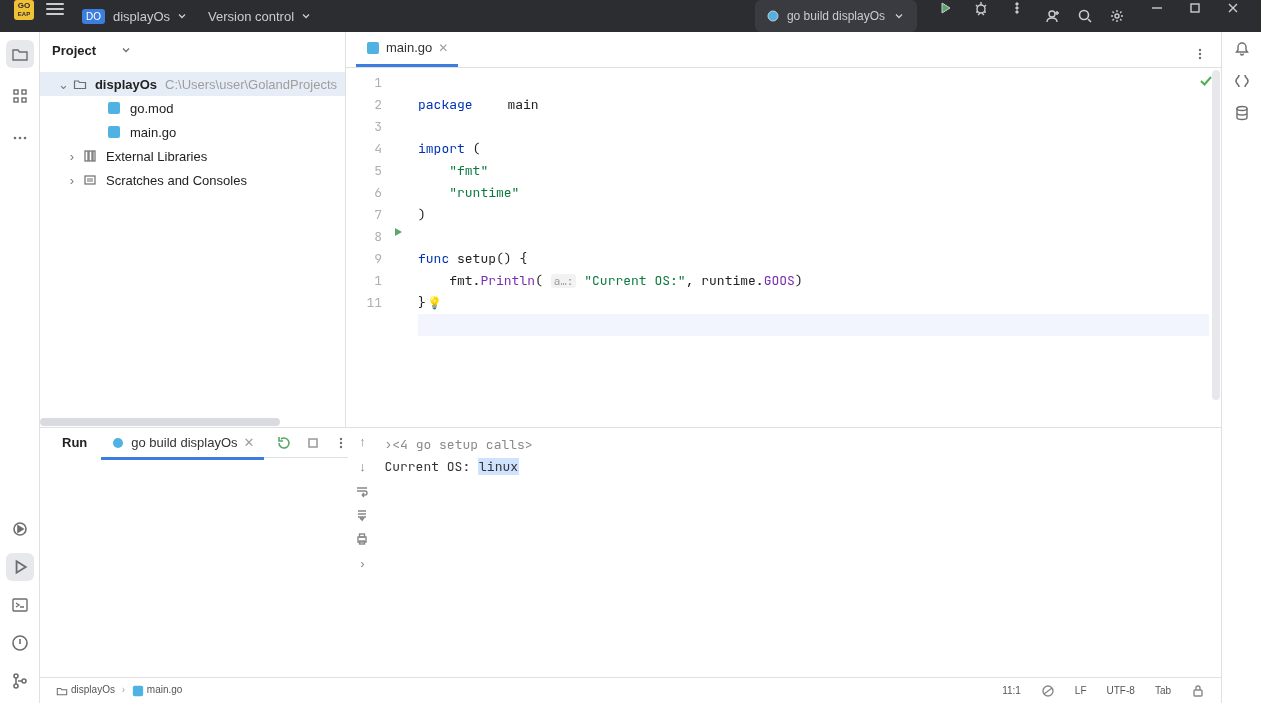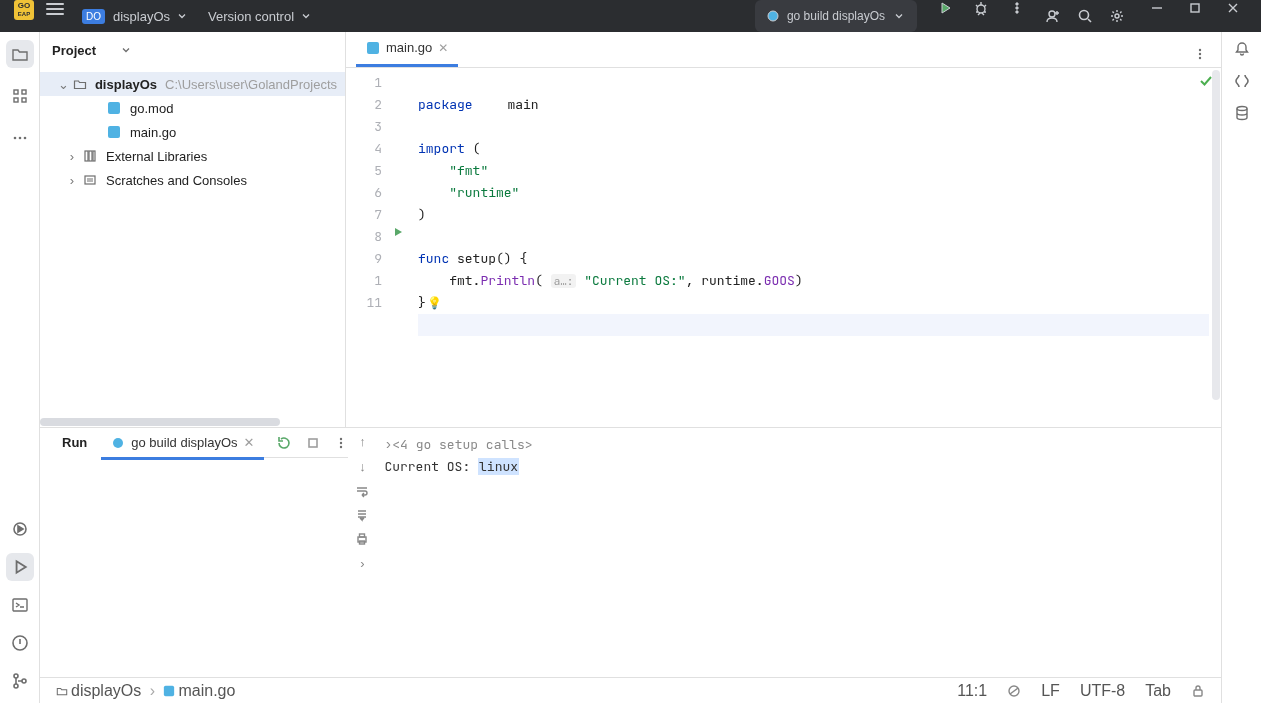--- a/index.html
+++ b/index.html
@@ -97,21 +97,21 @@
 .run-tab .close { color:#9e9e9e;}
 .run-toolbar { height:30px; display:flex; align-items:center; gap:14px; padding-left:12px; border-bottom:1px solid #e0e0e0;}
 .run-body { flex:1; display:flex;}
 .run-left-col { width:28px; display:flex; flex-direction:column; align-items:center; padding-top:6px; gap:10px; color:#888;}
 .console { flex:1; font-family:"JetBrains Mono","Consolas",monospace; font-size:13px; line-height:22px; padding:6px 8px; color:#333;}
 .console .setup { color:#8a8a8a;}
 .console .angle { color:#8a8a8a;}
 .console .hl { background:#cfe3ff; padding:0 1px;}
 .console .exitline { color:#2e7d32;}
 
-.statusbar { height:26px; border-top:1px solid #e0e0e0; display:flex; align-items:center; padding:0 10px; font-size:16px; color:#555; gap:8px; background:#fff;}
+.statusbar { height:26px; border-top:1px solid #e0e0e0; display:flex; align-items:center; padding:0 10px; font-size:10px; color:#555; gap:8px; background:#fff;}
 .statusbar .spacer { flex:1;}
 .statusbar .sb-item { padding:0 6px;}
 
 .right-rail { width:40px; border-left:1px solid #e0e0e0; display:flex; flex-direction:column; align-items:center; padding-top:8px; gap:14px;}
 svg { display:block;}
 </style>
 </head>
 <body>
 
 <div class="titlebar">

